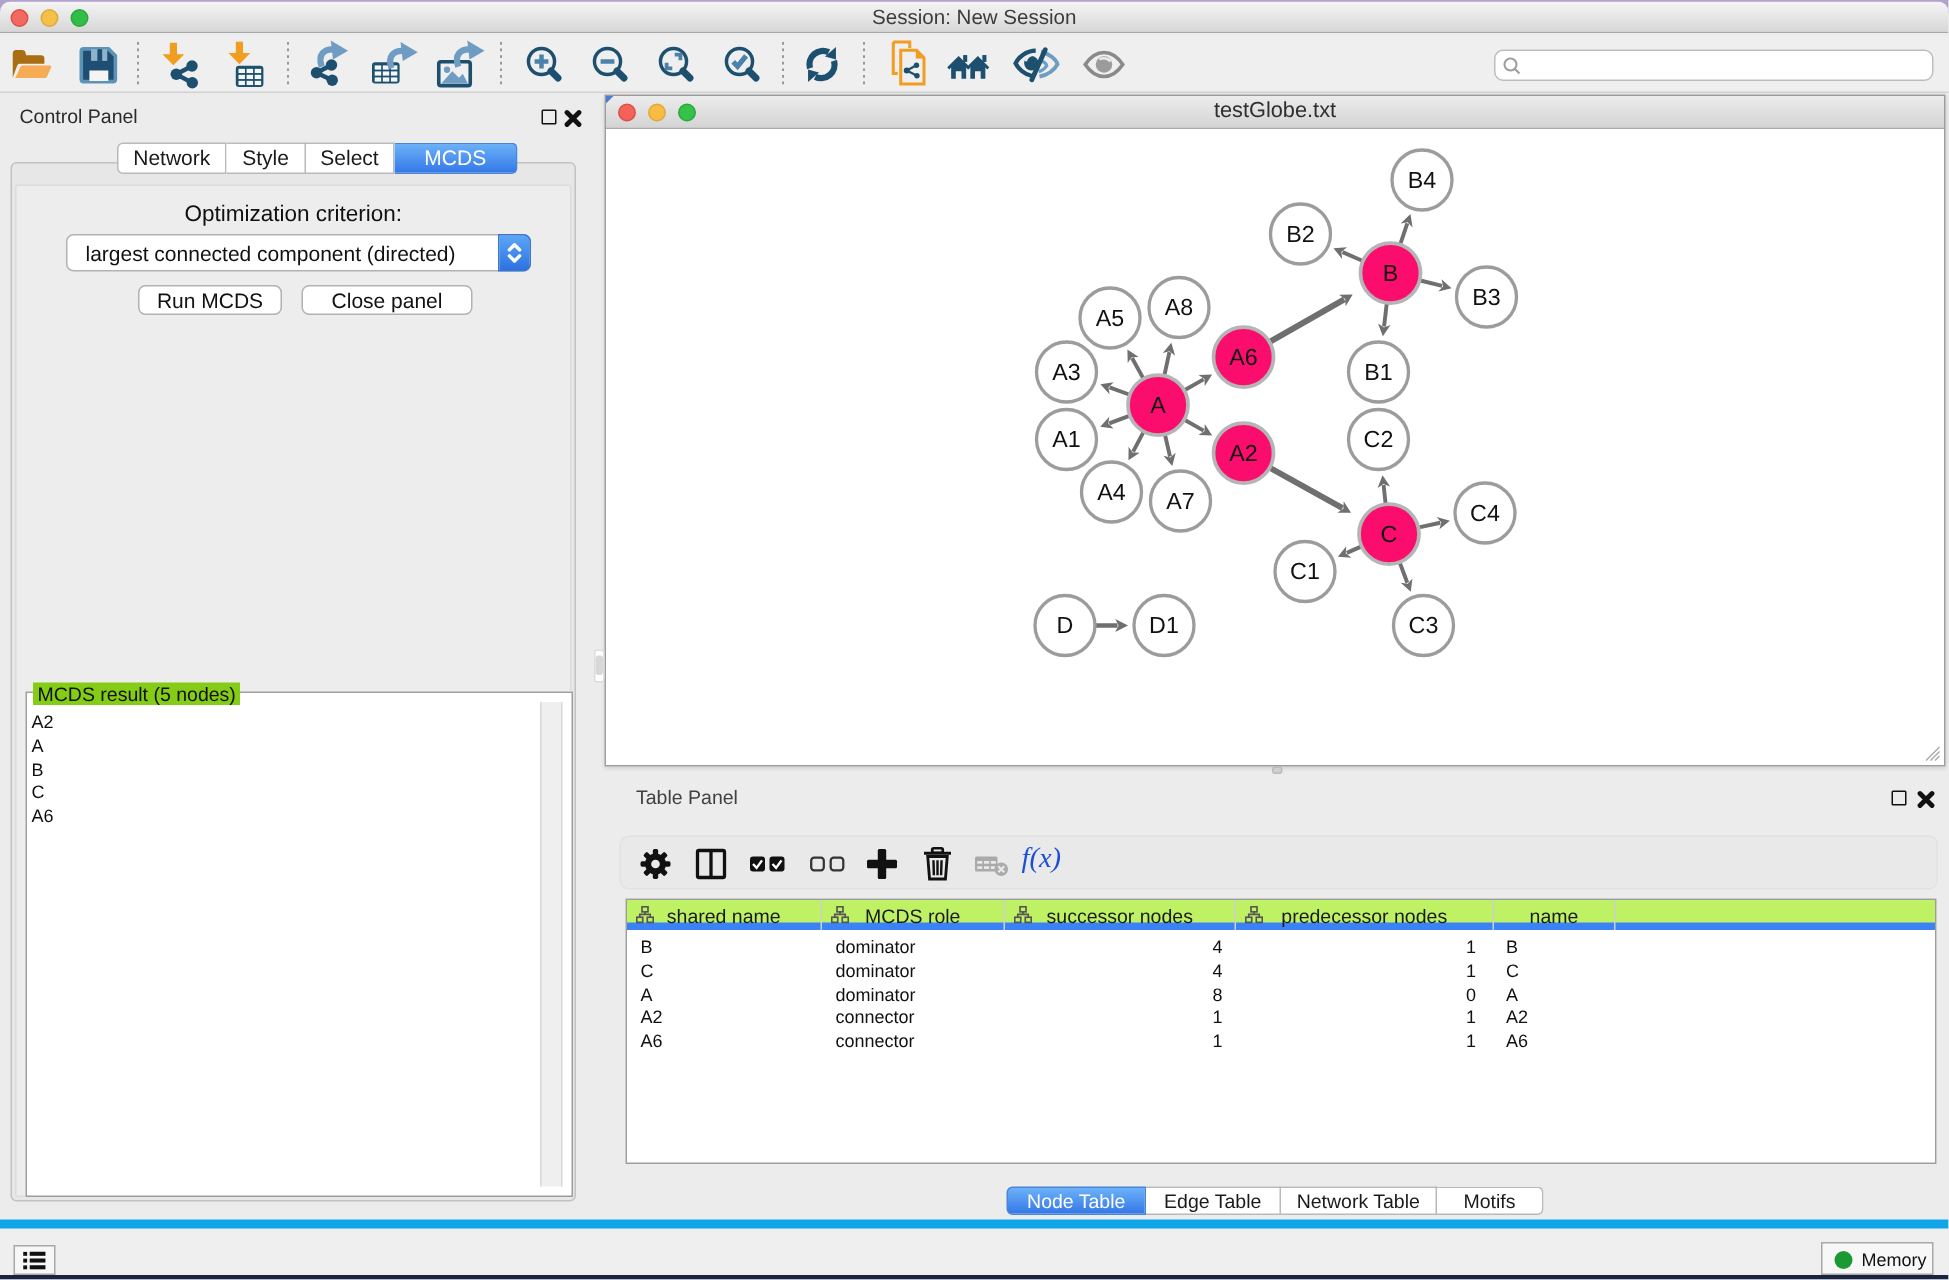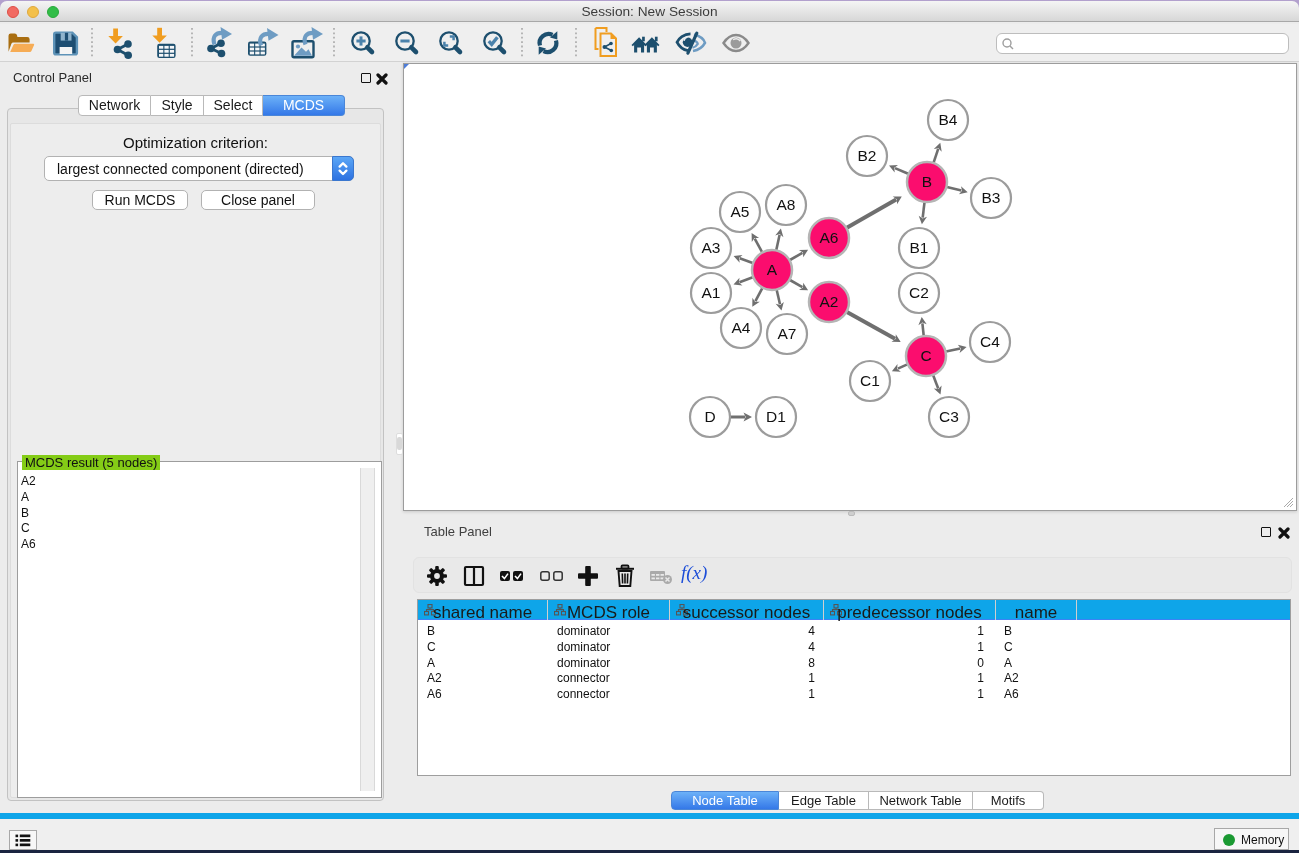--- a/index.html
+++ b/index.html
@@ -70,22 +70,22 @@
 #net-title-text { width:100%; text-align:center; font-size:14.5px; color:#2f2f2f; line-height:21px; }
 #net-canvas { position:absolute; left:0; top:22px; width:892px; height:424px; background:#fff; }
 
 
 #tp-title { left:424px; top:524px; font-size:13px; color:#404040; }
 #tp-max { left:1261px; top:527px; width:10px; height:10px; border:1.5px solid #111; border-radius:1px; }
 #tp-close { left:1278px; top:527px; }
 #tp-toolbar { left:413px; top:557px; width:879px; height:36px; background:#e9e9e9;
   border:1px solid #e2e2e2; border-radius:6px; }
 #tp-table { left:417px; top:599px; width:874px; height:177px; background:#fff; border:1px solid #9e9e9e; }
-#tp-header { position:absolute; left:0; top:0; width:872px; height:20px; background:#0ea5e9;
-  border-bottom:1px solid #3b82f6; font-size:17px; color:#1a1a1a; }
+#tp-header { position:absolute; left:0; top:0; width:872px; height:20px; background:#bef264;
+  border-bottom:5px solid #3b82f6; font-size:13px; color:#1a1a1a; }
 .hcol { position:absolute; top:0; height:20px; border-right:1px solid #cfcfcf; }
 .hcol span { position:absolute; width:100%; text-align:center; top:3px; }
 .trow { position:absolute; font-size:12px; color:#111; }
 #tp-tabs { left:671px; top:791px; }
 #tp-tabs .tab { height:19px; font-size:13px; line-height:17px; }
 
 
 #statusbar { left:0; top:813px; width:1299px; height:37px; background:#efefef; border-top:6px solid #0ea5e9; }
 #sb-btn { position:absolute; left:9px; top:11px; width:28px; height:20px; background:#f7f7f7;
   border:1px solid #a8a8a8; }
@@ -268,20 +268,26 @@
   </div>
 </div>
 <div id="btn-run" class="btn">Run MCDS</div>
 <div id="btn-close" class="btn">Close panel</div>
 <div id="mcds-group" class="abs"></div>
 <div id="mcds-scroll" class="abs"></div>
 <div id="mcds-label" class="abs">MCDS result (5 nodes)</div>
 <div id="mcds-list" class="abs">A2<br>A<br>B<br>C<br>A6</div>
 
 <div id="netwin" class="abs">
+  <div id="net-titlebar">
+    <div class="tl t1"></div>
+      <div class="tl t2"></div>
+      <div class="tl t3"></div>
+    <div id="net-title-text">testGlobe.txt</div>
+  </div>
   <div id="net-canvas">
     <svg width="892" height="424" viewBox="0 0 892 424" style="position:absolute;left:0;top:0">
 <line x1="358.1" y1="166.1" x2="350.7" y2="152.7" stroke="#6f6f6f" stroke-width="2.6"></line>
 <polygon points="347.6,147.0 355.1,152.0 350.4,152.1 347.8,156.0" fill="#6f6f6f"></polygon>
 <line x1="372.3" y1="164.0" x2="375.6" y2="148.8" stroke="#6f6f6f" stroke-width="2.6"></line>
 <polygon points="376.9,142.5 379.4,151.2 375.7,148.1 371.2,149.4" fill="#6f6f6f"></polygon>
 <line x1="348.7" y1="177.0" x2="335.7" y2="172.3" stroke="#6f6f6f" stroke-width="2.6"></line>
 <polygon points="329.6,170.1 338.5,168.9 335.0,172.1 335.7,176.8" fill="#6f6f6f"></polygon>
 <line x1="348.8" y1="191.2" x2="335.5" y2="196.2" stroke="#6f6f6f" stroke-width="2.6"></line>
 <polygon points="329.5,198.5 335.5,191.8 334.9,196.5 338.4,199.6" fill="#6f6f6f"></polygon>
@@ -506,21 +512,21 @@
     <div class="trow" style="left:252px;top:71px;width:145px;text-align:right">1</div>
     <div class="trow" style="left:406px;top:71px;width:160px;text-align:right">1</div>
     <div class="trow" style="left:586px;top:71px">A2</div>
     <div class="trow" style="left:9px;top:87px">A6</div>
     <div class="trow" style="left:139px;top:87px">connector</div>
     <div class="trow" style="left:252px;top:87px;width:145px;text-align:right">1</div>
     <div class="trow" style="left:406px;top:87px;width:160px;text-align:right">1</div>
     <div class="trow" style="left:586px;top:87px">A6</div>
 </div>
 <div id="tp-tabs" class="abs tabbar">
-  <div class="tab first sel" style="width:108px">Node Table</div>
+  <div class="tab first sel" style="width:93px">Node Table</div>
   <div class="tab" style="width:90px">Edge Table</div>
   <div class="tab" style="width:104px">Network Table</div>
   <div class="tab last" style="width:71px">Motifs</div>
 </div>
 
 <div id="statusbar" class="abs">
   <div id="sb-btn">
     <svg width="26" height="18" style="margin:1px 0 0 5px">
       <rect x="0.5" y="2.6" width="2.6" height="2.6" fill="#111"></rect>
         <rect x="4.8" y="2.5" width="10.5" height="2.7" fill="#111"></rect>

